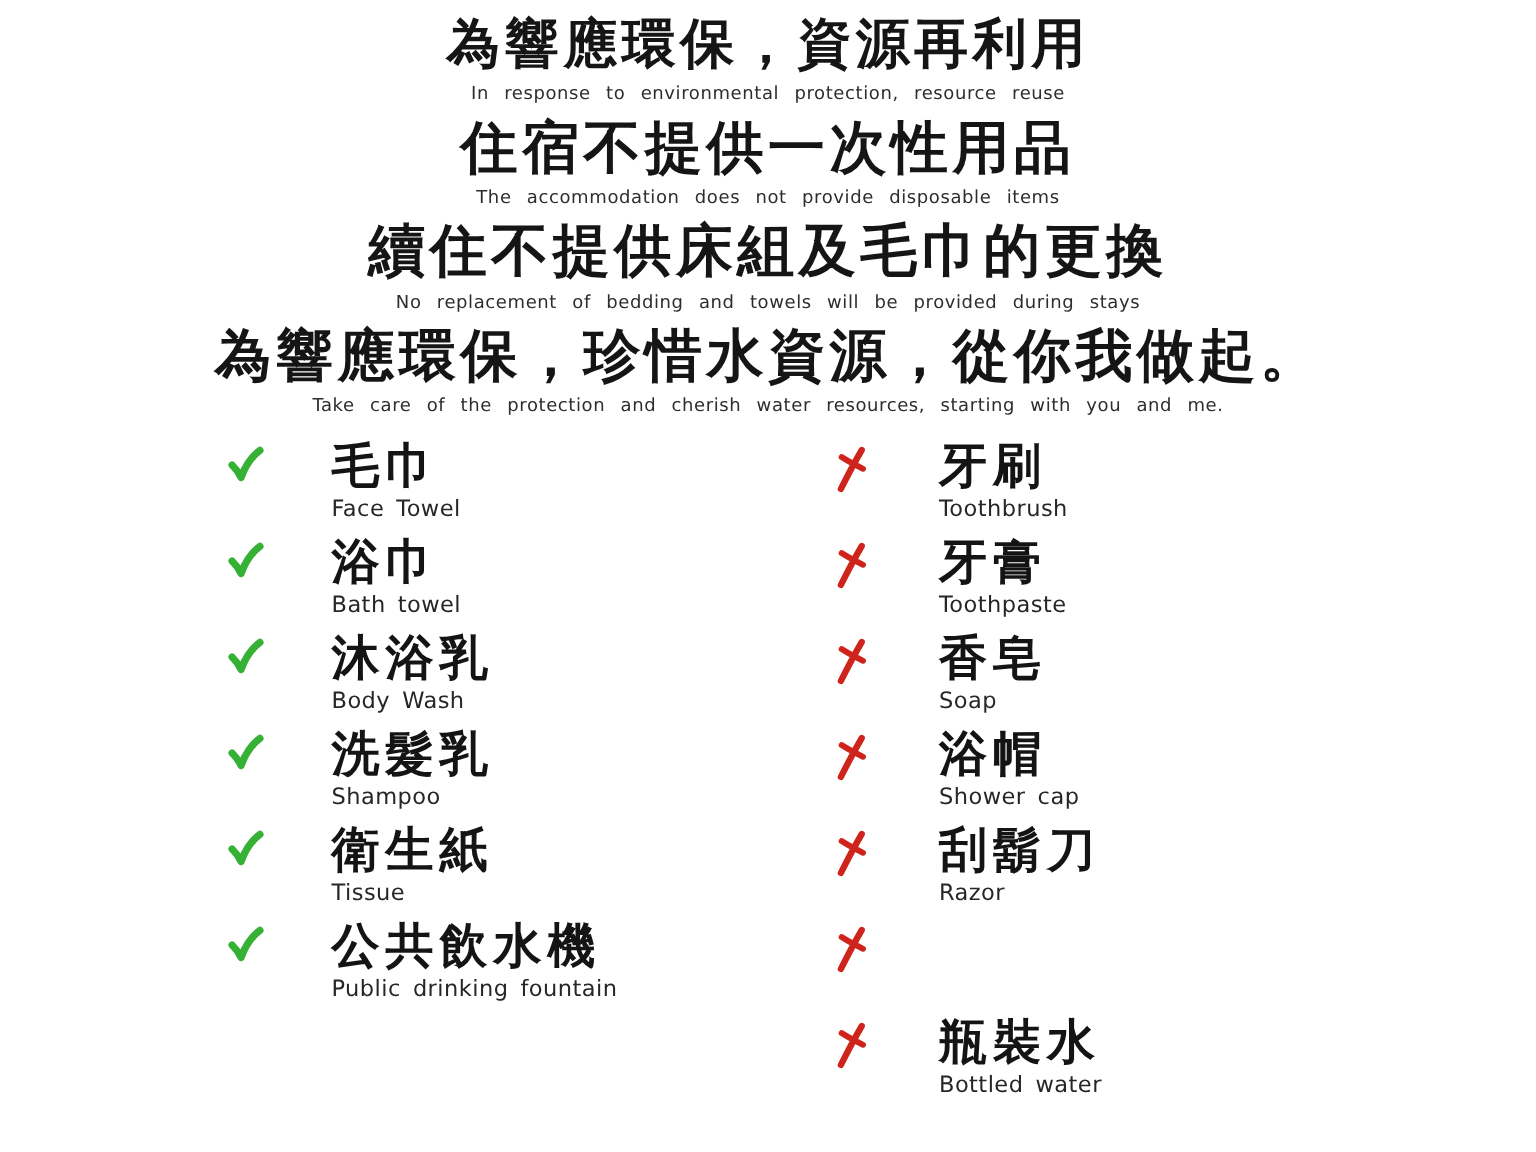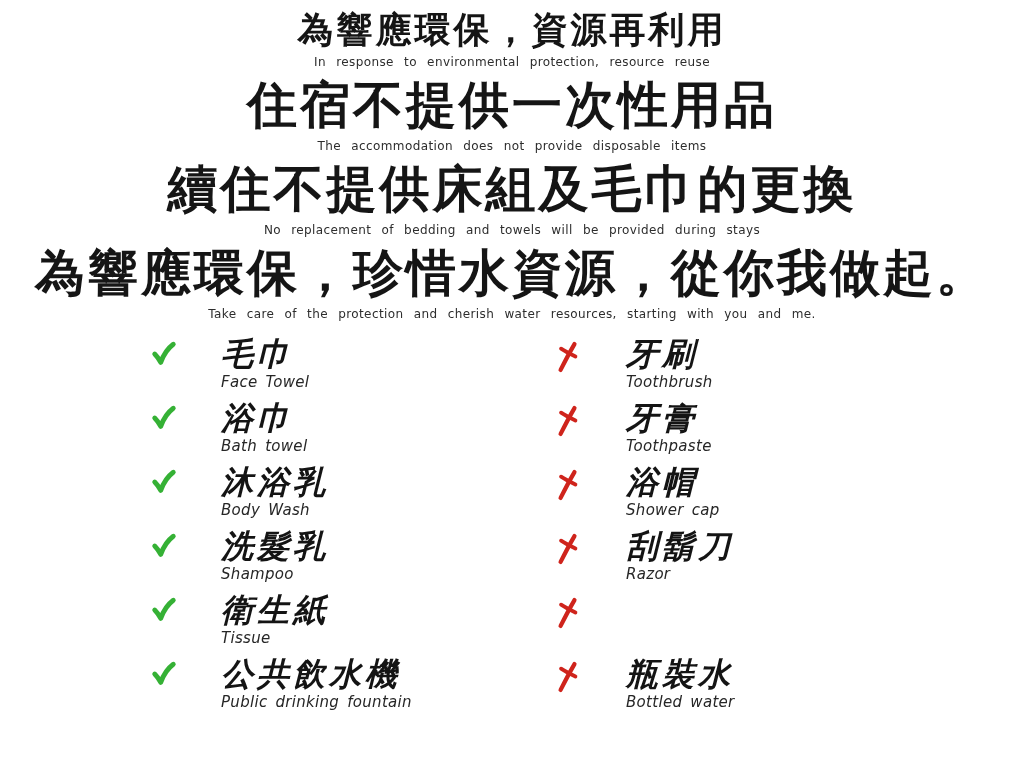--- a/index.html
+++ b/index.html
@@ -14,21 +14,21 @@
     overflow: hidden;
     background: var(--background);
     font-family: "DejaVu Sans", "Liberation Sans", sans-serif;
     color: var(--text_black);
   }
   .poster { width: 1024px; height: 588px; padding-top: 8px; }
 
   
   .header { text-align: center; }
   .zh-line {
-    font-size: 50px;
+    font-size: 38px;
     font-weight: 600;
     letter-spacing: 3px;
     line-height: 1.22;
     color: #151515;
     white-space: nowrap;
   }
   .zh-line.first { font-size: 36px; }
   .en-line {
     font-size: 12px;
     font-weight: 400;
@@ -45,21 +45,20 @@
     grid-template-columns: 1fr 1fr;
     width: 810px;
     margin: 16px auto 0 auto;
   }
   .row {
     display: flex;
     align-items: flex-start;
     padding-left: 44px;
     margin-bottom: 15px;
     height: 49px;
-    font-style: italic;
   }
   .icon {
     width: 26px;
     flex: 0 0 26px;
     margin-right: 44px;
     margin-top: 3px;
   }
   .icon svg { display: block; }
   .icon.check { color: var(--check_green); }
   .icon.cross { color: var(--cross_red); }
@@ -196,20 +195,32 @@
               <path d="M20 3 C 16.5 9, 11 19, 5 31" stroke="currentColor" stroke-width="4.6" stroke-linecap="round" stroke-linejoin="round"></path>
               <path d="M5.5 8 C 10 11, 15 13.5, 21 16.5" stroke="currentColor" stroke-width="4.2" stroke-linecap="round" stroke-linejoin="round"></path>
             </svg>
           </span>
           <span class="labels">
             <span class="item-zh">牙膏</span>
             <span class="item-en">Toothpaste</span>
           </span>
         </div>
 
+        <div class="row">
+          <span class="icon cross">
+            <svg width="24" height="34" viewBox="0 0 26 34" fill="none" xmlns="http://www.w3.org/2000/svg">
+              <path d="M20 3 C 16.5 9, 11 19, 5 31" stroke="currentColor" stroke-width="4.6" stroke-linecap="round" stroke-linejoin="round"></path>
+              <path d="M5.5 8 C 10 11, 15 13.5, 21 16.5" stroke="currentColor" stroke-width="4.2" stroke-linecap="round" stroke-linejoin="round"></path>
+            </svg>
+          </span>
+          <span class="labels">
+            <span class="item-zh">香皂</span>
+            <span class="item-en">Soap</span>
+          </span>
+        </div>
 
         <div class="row">
           <span class="icon cross">
             <svg width="24" height="34" viewBox="0 0 26 34" fill="none" xmlns="http://www.w3.org/2000/svg">
               <path d="M20 3 C 16.5 9, 11 19, 5 31" stroke="currentColor" stroke-width="4.6" stroke-linecap="round" stroke-linejoin="round"></path>
               <path d="M5.5 8 C 10 11, 15 13.5, 21 16.5" stroke="currentColor" stroke-width="4.2" stroke-linecap="round" stroke-linejoin="round"></path>
             </svg>
           </span>
           <span class="labels">
             <span class="item-zh">浴帽</span>

